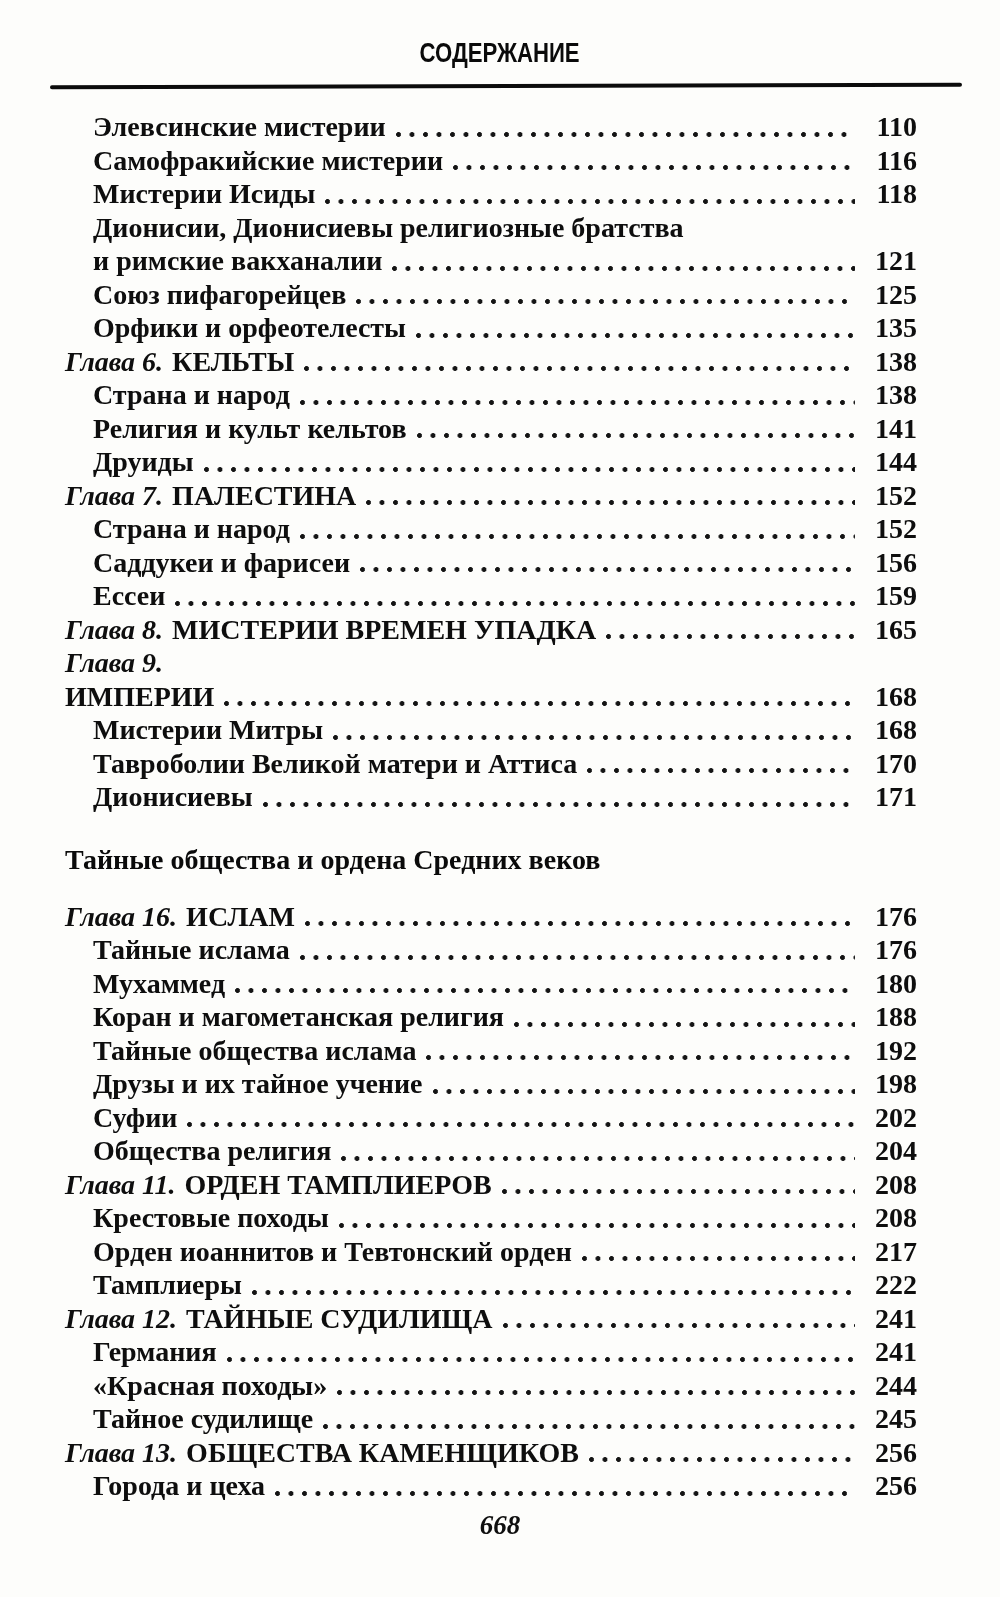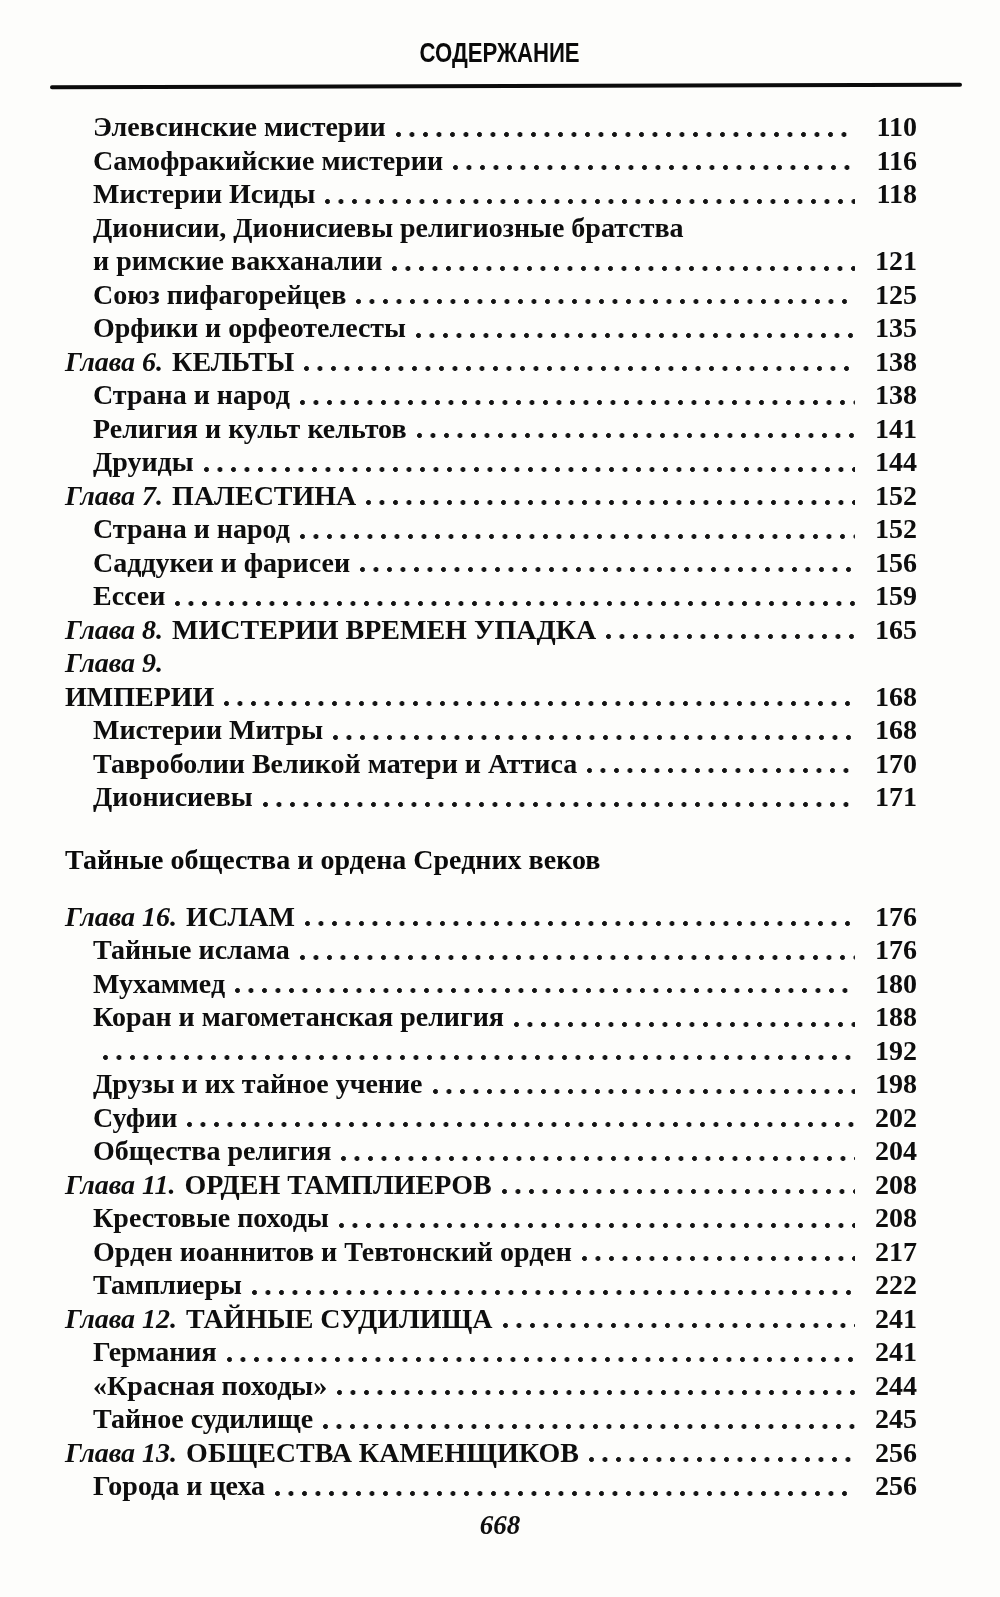--- a/index.html
+++ b/index.html
@@ -233,20 +233,21 @@
 
   <div class="row sub">
 
     <span class="label">Коран и магометанская религия</span>
     <span class="leader"></span>
     <span class="pagenum">188</span>
   </div>
 
   <div class="row sub">
 
+    <span class="label">Тайные общества ислама</span>
     <span class="leader"></span>
     <span class="pagenum">192</span>
   </div>
 
   <div class="row sub">
 
     <span class="label">Друзы и их тайное учение</span>
     <span class="leader"></span>
     <span class="pagenum">198</span>
   </div>

